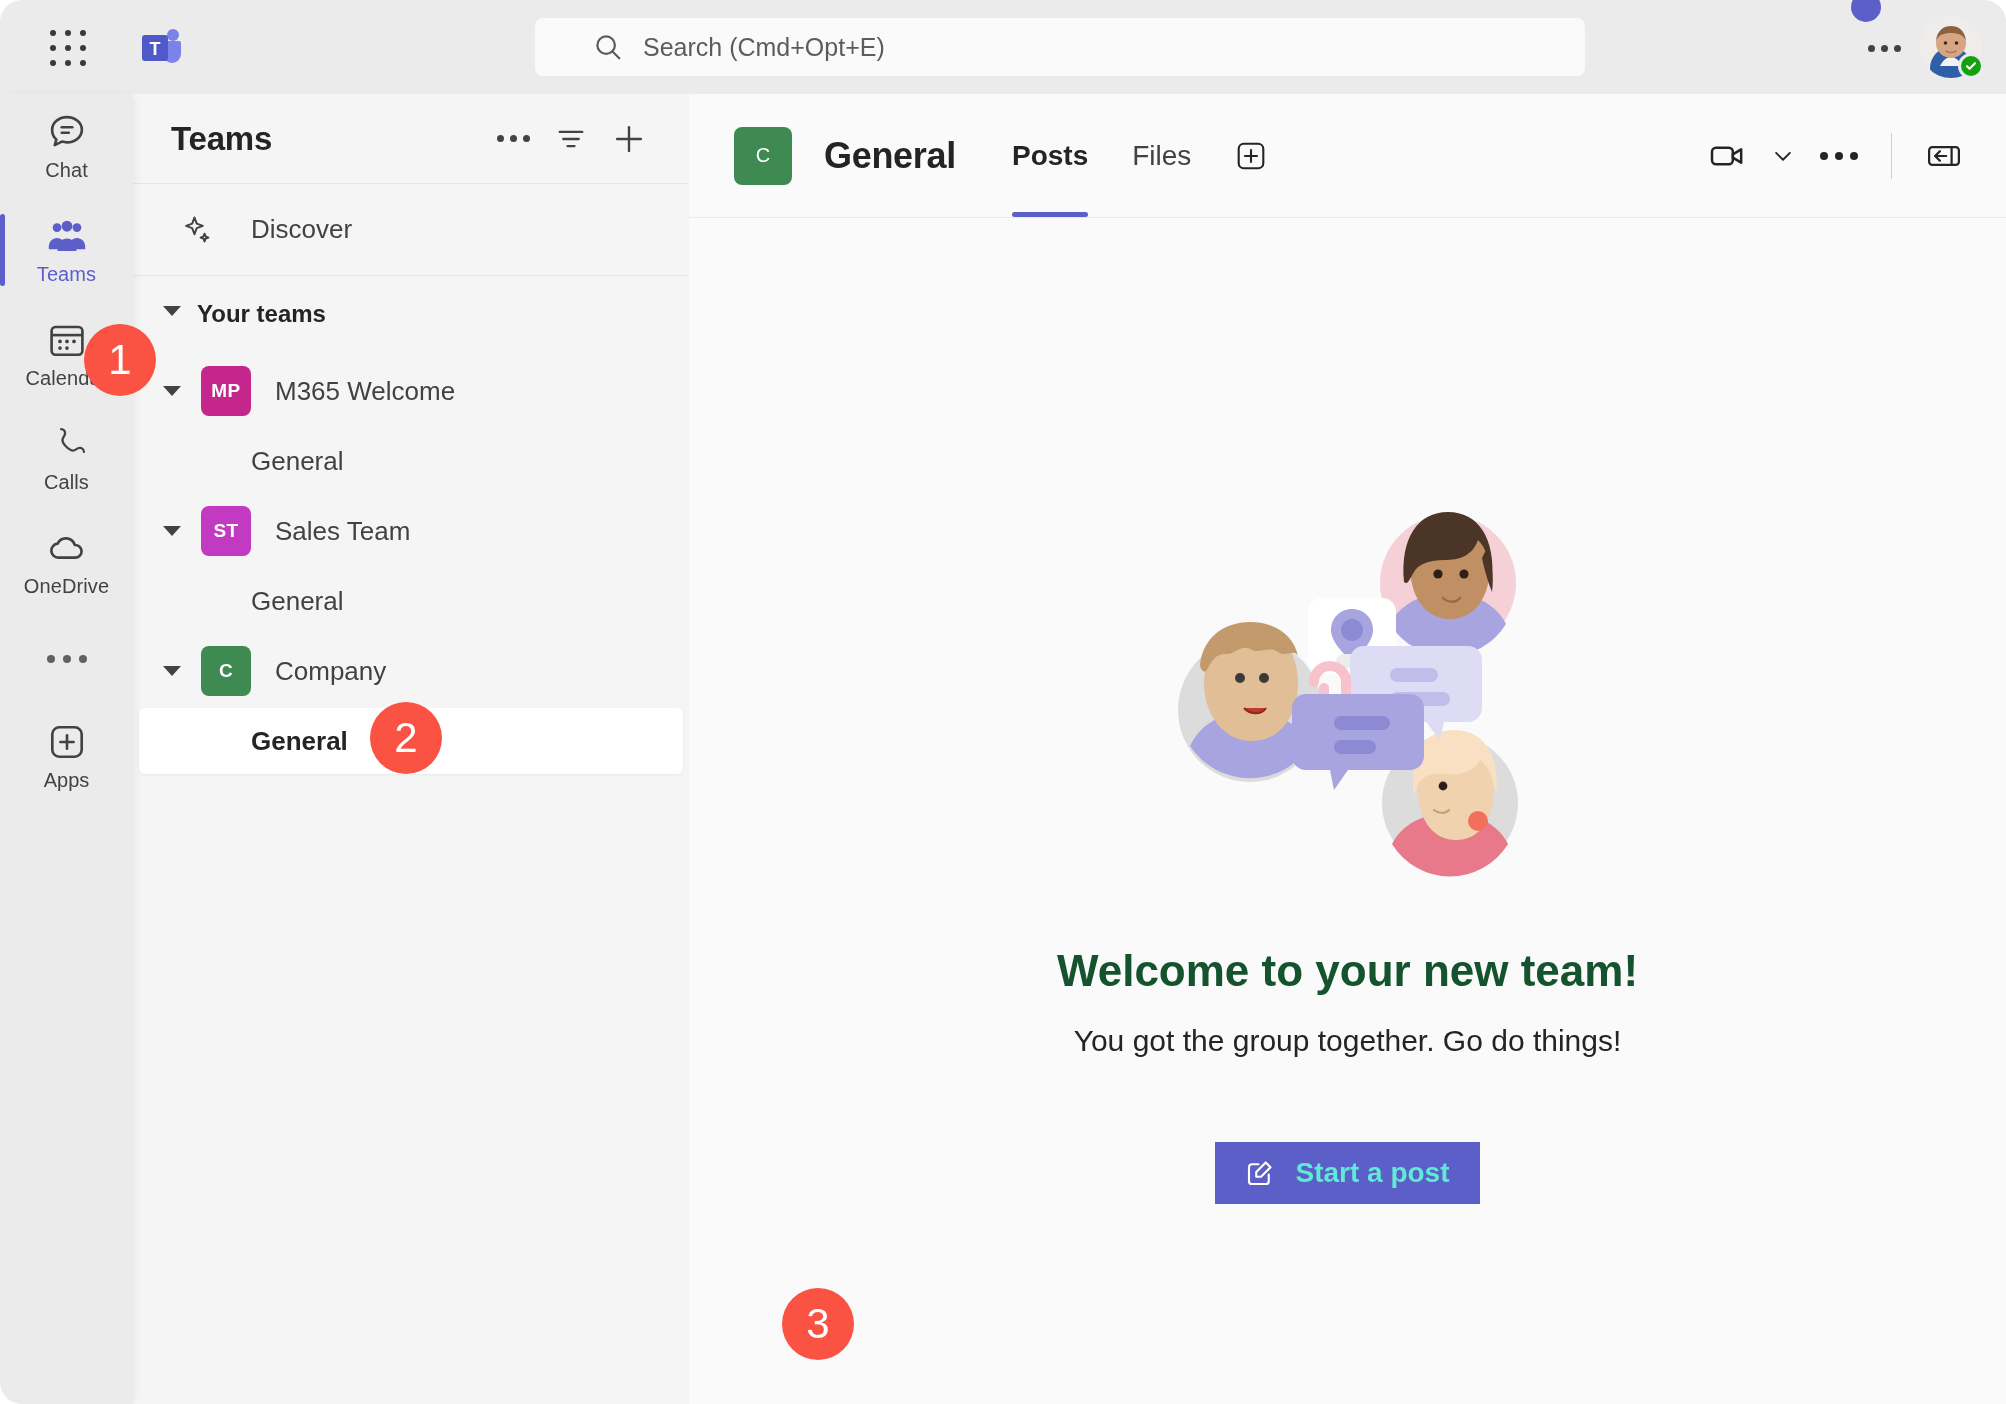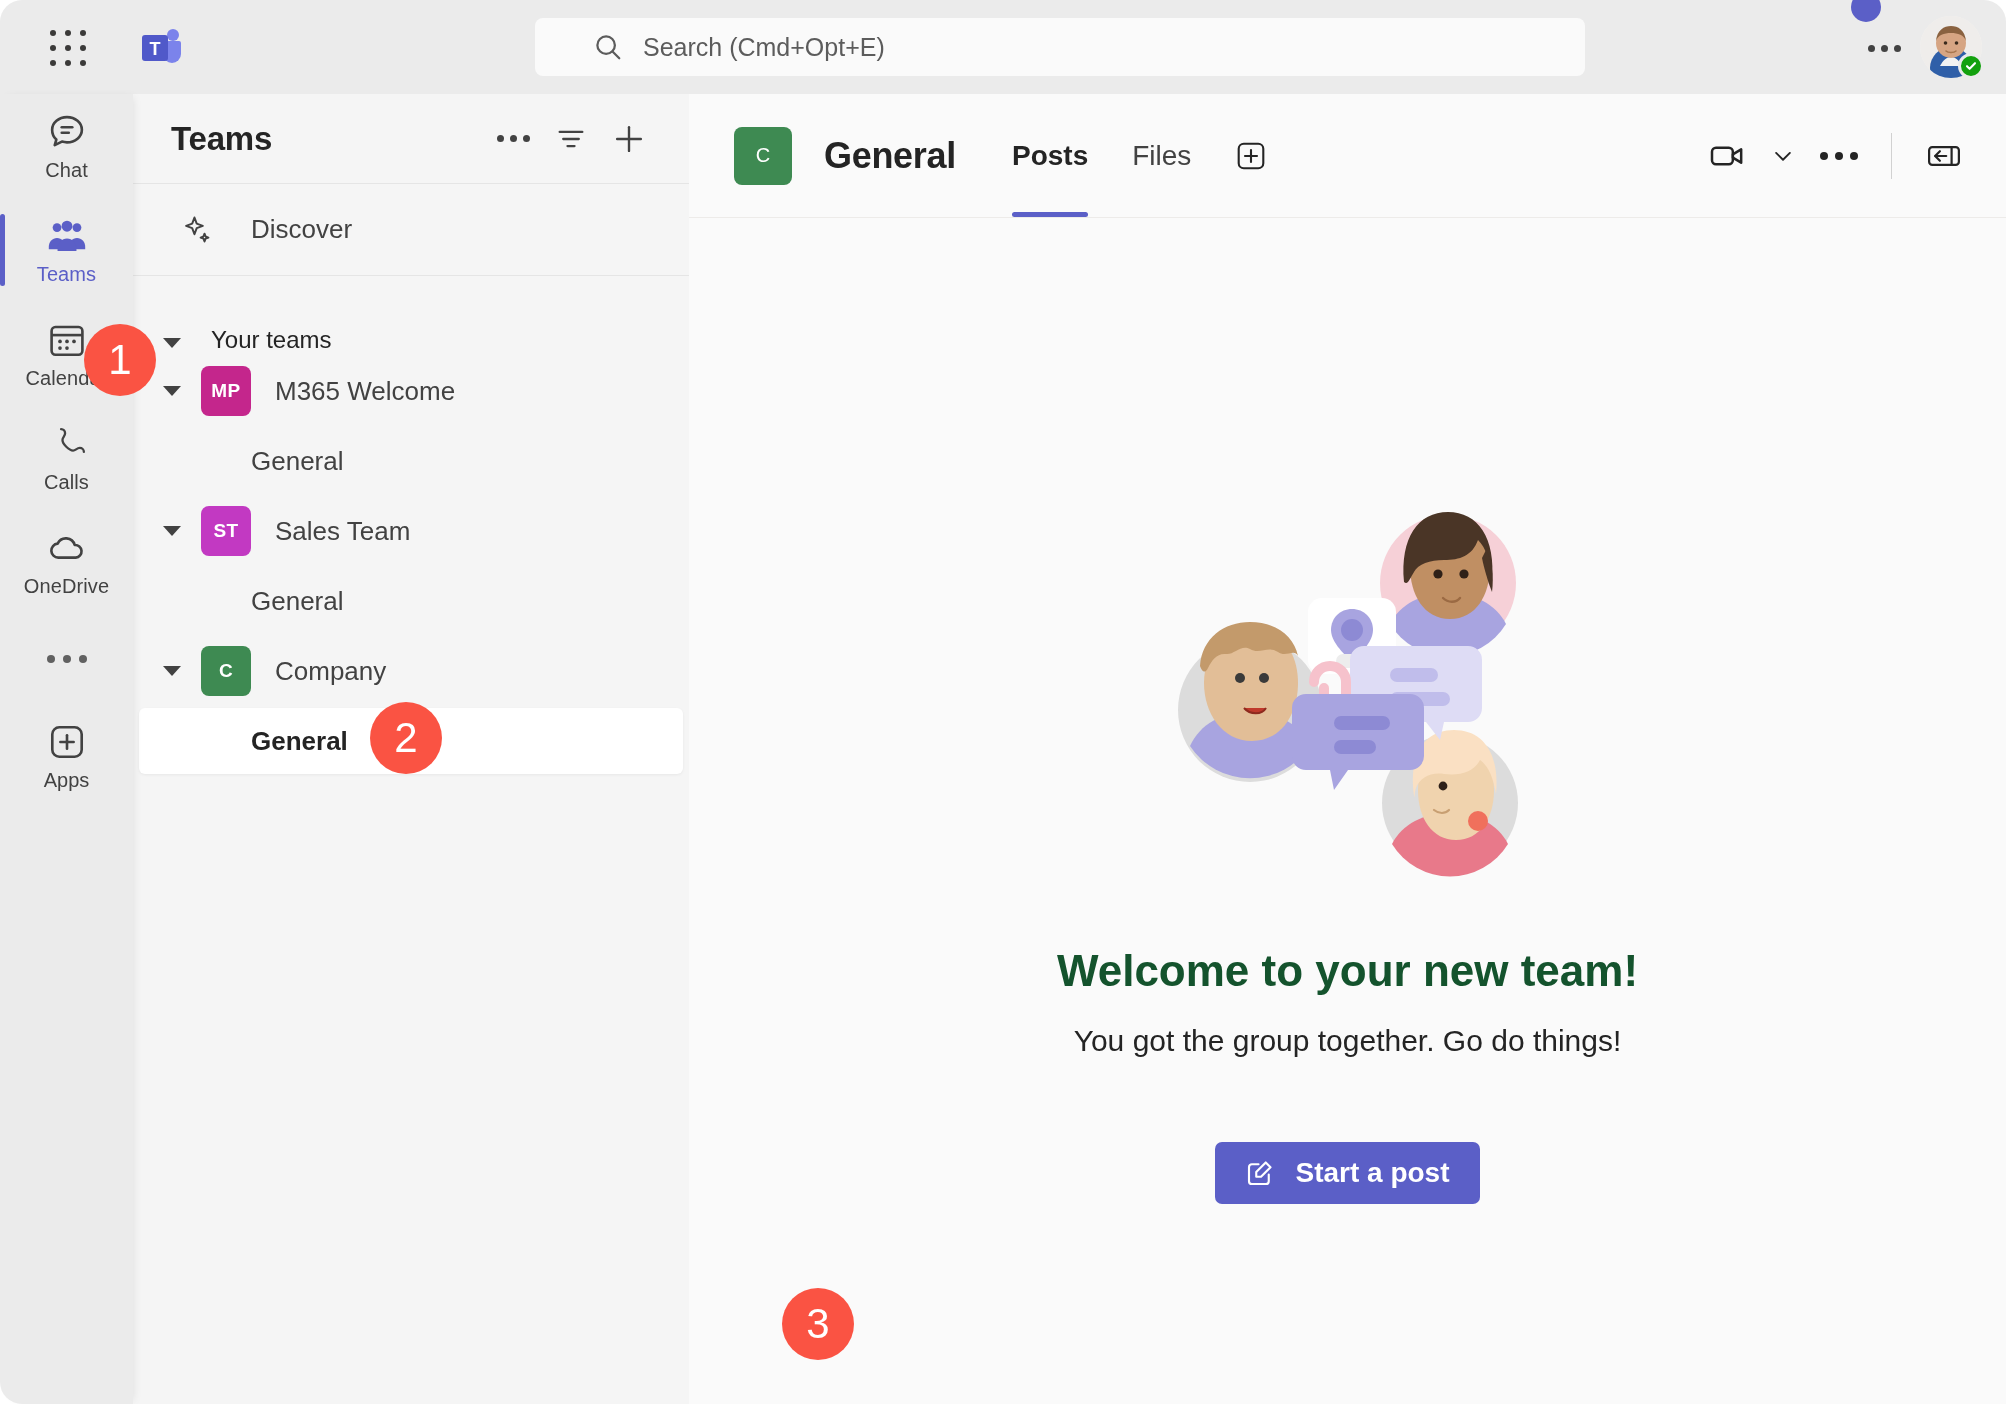--- a/index.html
+++ b/index.html
@@ -216,24 +216,25 @@
     padding-left: 48px;
     gap: 36px;
     cursor: pointer;
     border-bottom: 1px solid #E5E5E5;
   }
   .discover-label { font-size: 26px; color: #424242; }
 
   .teams-list { padding-top: 24px; }
   .yourteams-row {
     height: 54px;
-    display: flex; align-items: flex-end;
+    display: flex; align-items: flex-start;
     padding-left: 28px;
-    gap: 28px;
-    cursor: pointer;
+    gap: 14px;
+    cursor: pointer;
+    font-weight: bold;
   }
   .yourteams-label { font-size: 24px; color: #242424; }
 
   .team-row {
     height: 74px;
     display: flex; align-items: center;
     padding-left: 28px;
     gap: 0;
     cursor: pointer;
   }
@@ -394,22 +395,22 @@
     align-items: center;
   }
   .startpost {
     display: flex;
     align-items: center;
     gap: 20px;
     height: 62px;
     padding: 0 30px;
     background: #5B5FC7;
     border: none;
-    border-radius: 7px;
-    color: #ffffff;
+    border-radius: 0;
+    color: #5eead4;
     font-family: "Liberation Sans", sans-serif;
     font-size: 28px;
     font-weight: bold;
     cursor: pointer;
   }
 
   
   .step-badge {
     position: absolute;
     width: 72px; height: 72px;

